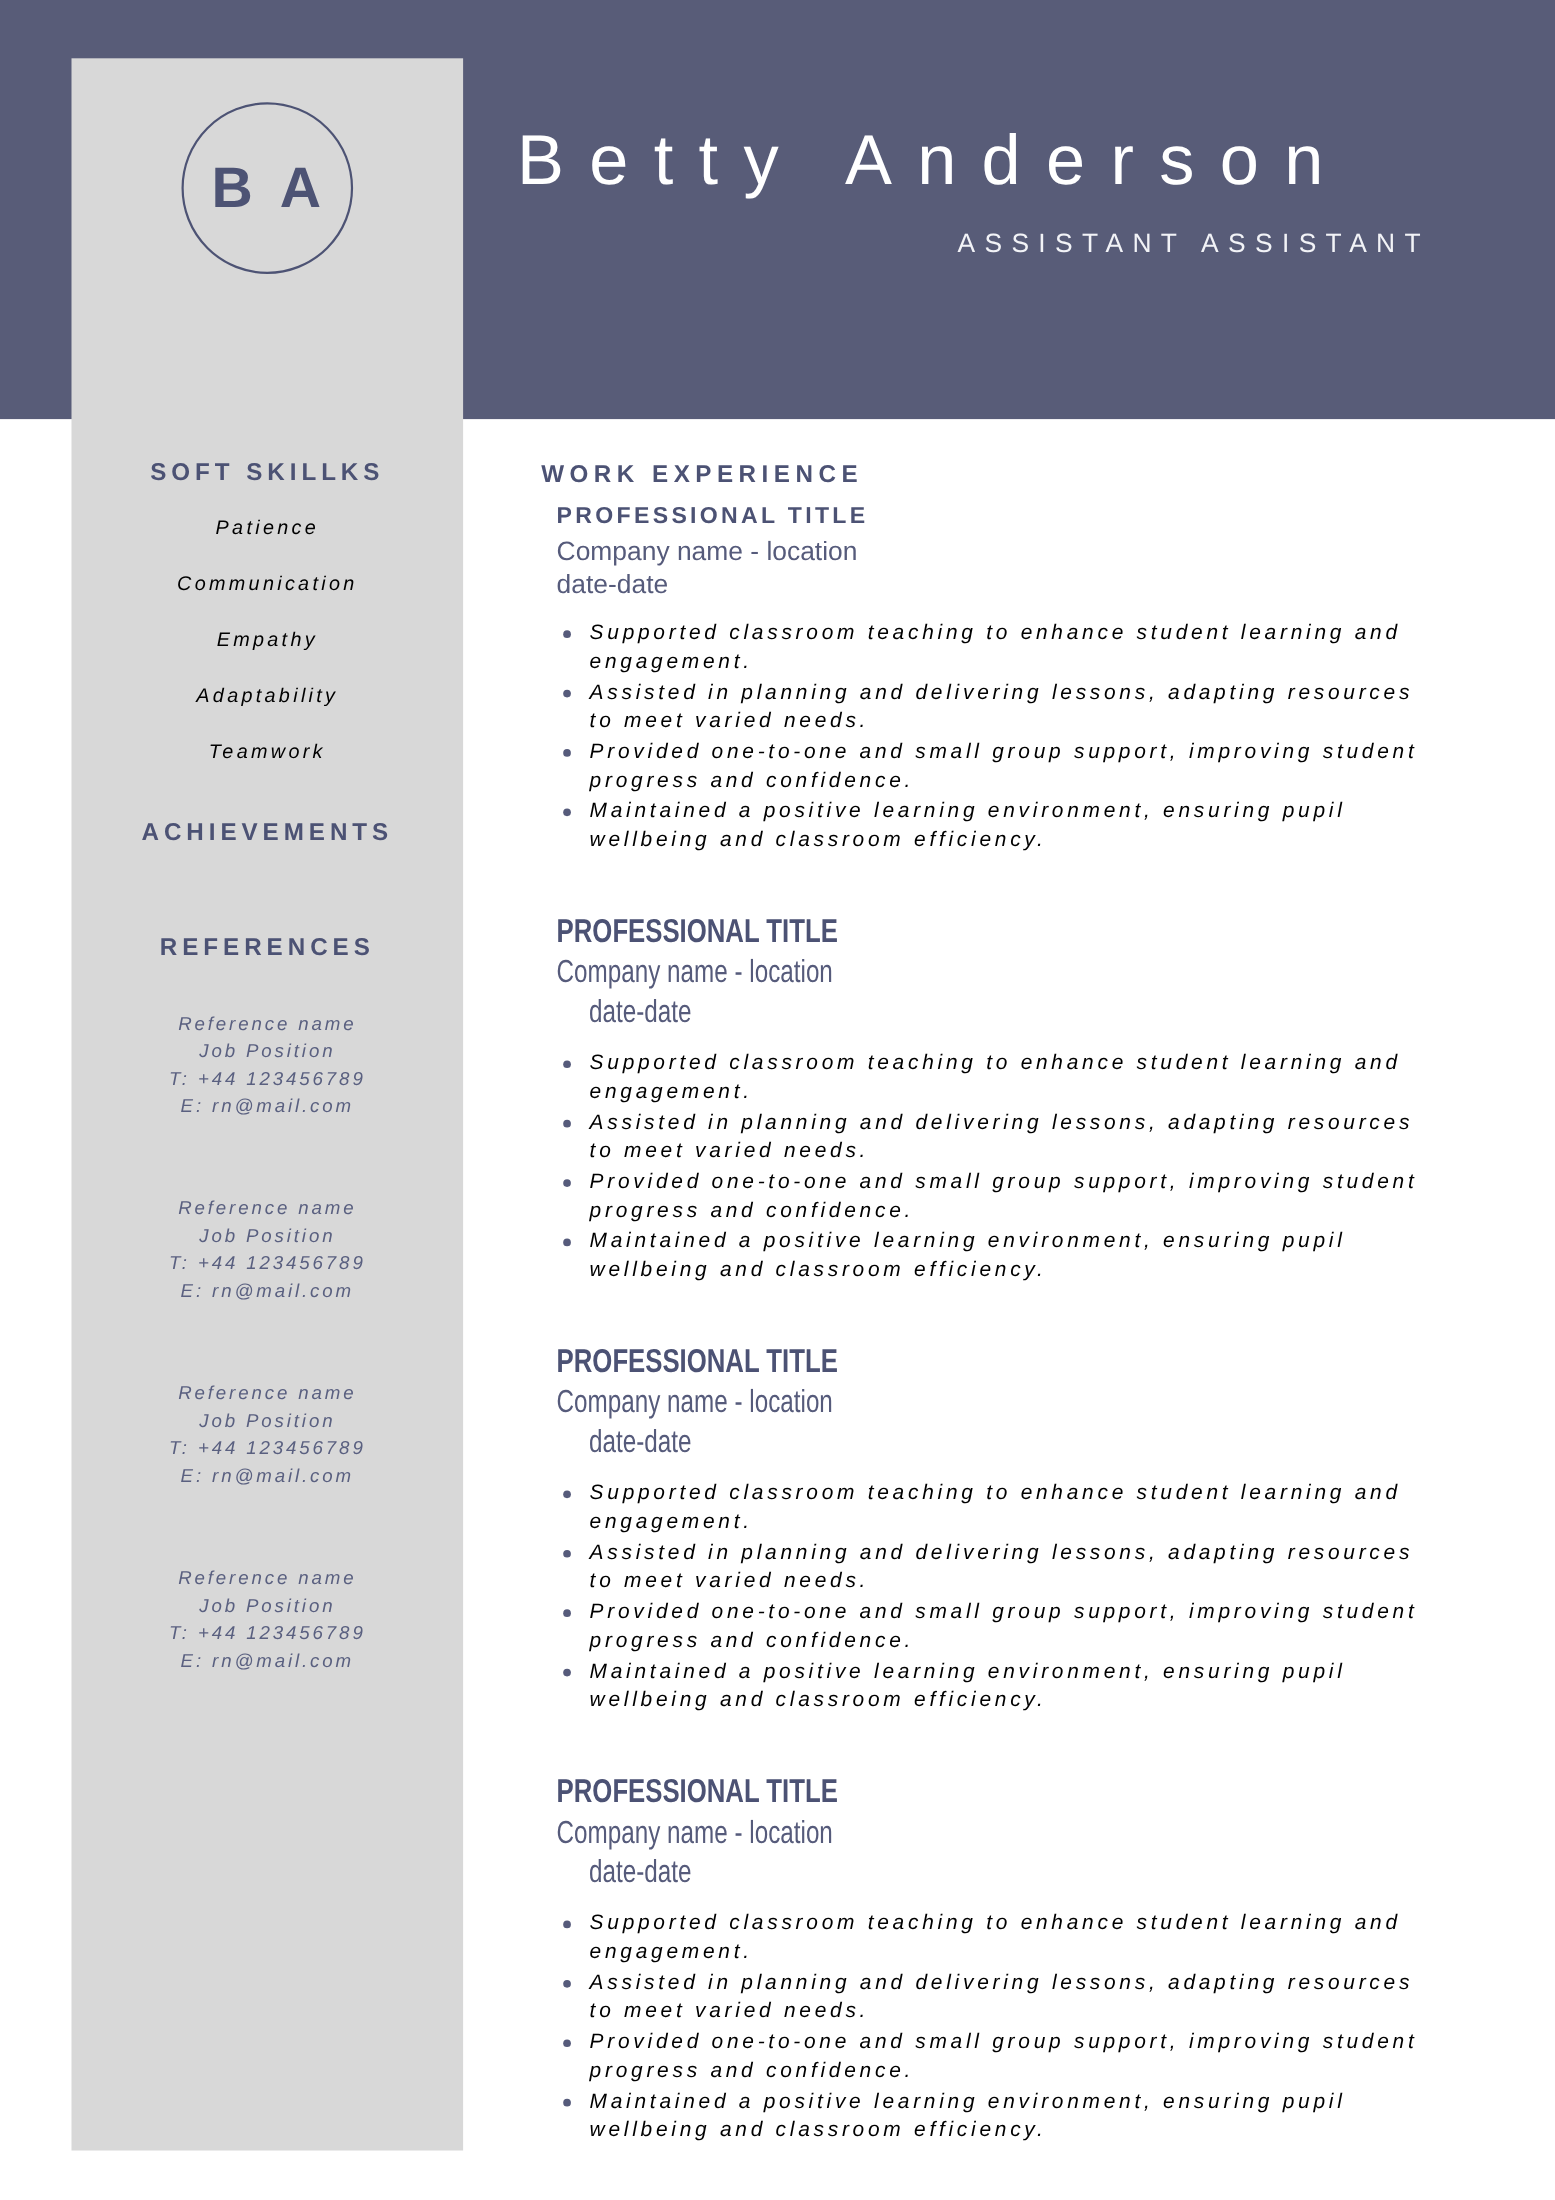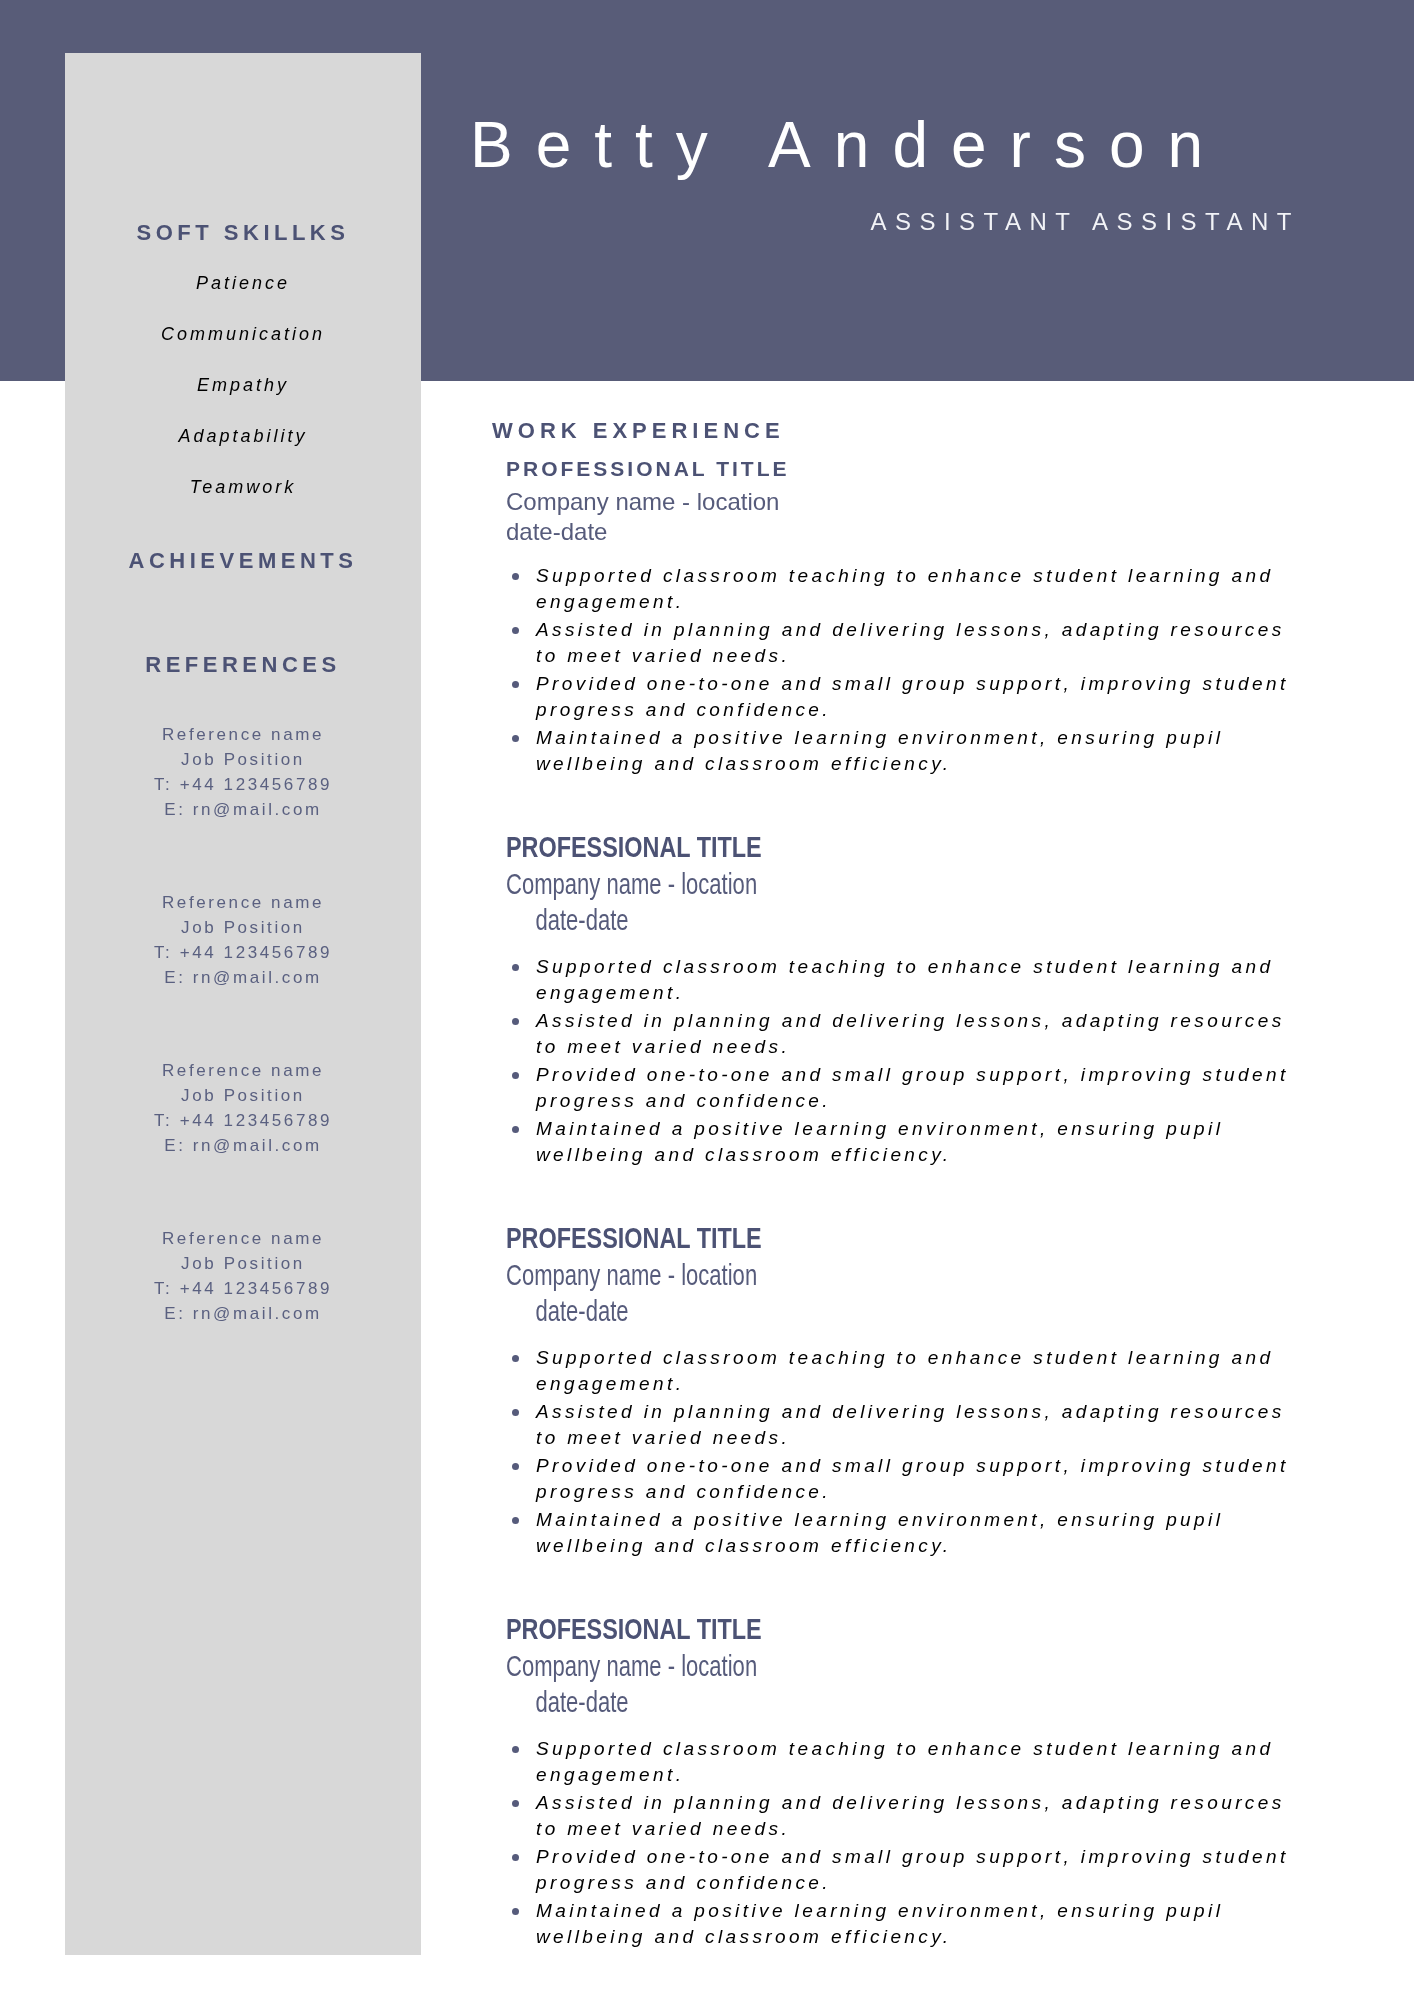--- a/index.html
+++ b/index.html
@@ -40,21 +40,21 @@
     color:#000000;margin-bottom:25px;text-align:center;
   }
   .achieve-list{margin-top:32px;}
   .achieve-item{
     font-style:italic;font-size:18px;line-height:26px;letter-spacing:2.6px;
     color:#5a6080;max-width:244px;margin:0 auto 24px;
   }
   .ref-list{margin-top:42px;}
   .ref-block{margin-bottom:68px;}
   .ref-line{
-    font-size:17px;line-height:25px;letter-spacing:2.6px;color:#5a6080;
+    font-style:italic;font-size:17px;line-height:25px;letter-spacing:2.6px;color:#5a6080;
   }
   
   .main{position:absolute;left:492px;top:0;width:893px;z-index:1;}
   .main-heading{
     margin-top:416px;font-size:22px;font-weight:700;color:#4c5274;
     letter-spacing:5px;line-height:30px;
   }
   .entry{margin-top:10px;margin-bottom:54px;padding-left:14px;}
   .entry-title{font-size:21px;font-weight:700;color:#4c5274;letter-spacing:3px;line-height:26px;}
   .entry-meta{
@@ -84,20 +84,21 @@
 <div class="page">
 
   <div class="band"></div>
 
   <div class="header-text">
     <div class="person-name">Betty Anderson</div>
     <div class="person-title">ASSISTANT ASSISTANT</div>
   </div>
 
   <div class="sidebar">
+    <div class="monogram">B A</div>
 
     <div class="side-heading sh-skills">SOFT SKILLKS</div>
     <div class="skill-list">
       <div class="skill-item">Patience</div>
       <div class="skill-item">Communication</div>
       <div class="skill-item">Empathy</div>
       <div class="skill-item">Adaptability</div>
       <div class="skill-item">Teamwork</div>
     </div>
 

